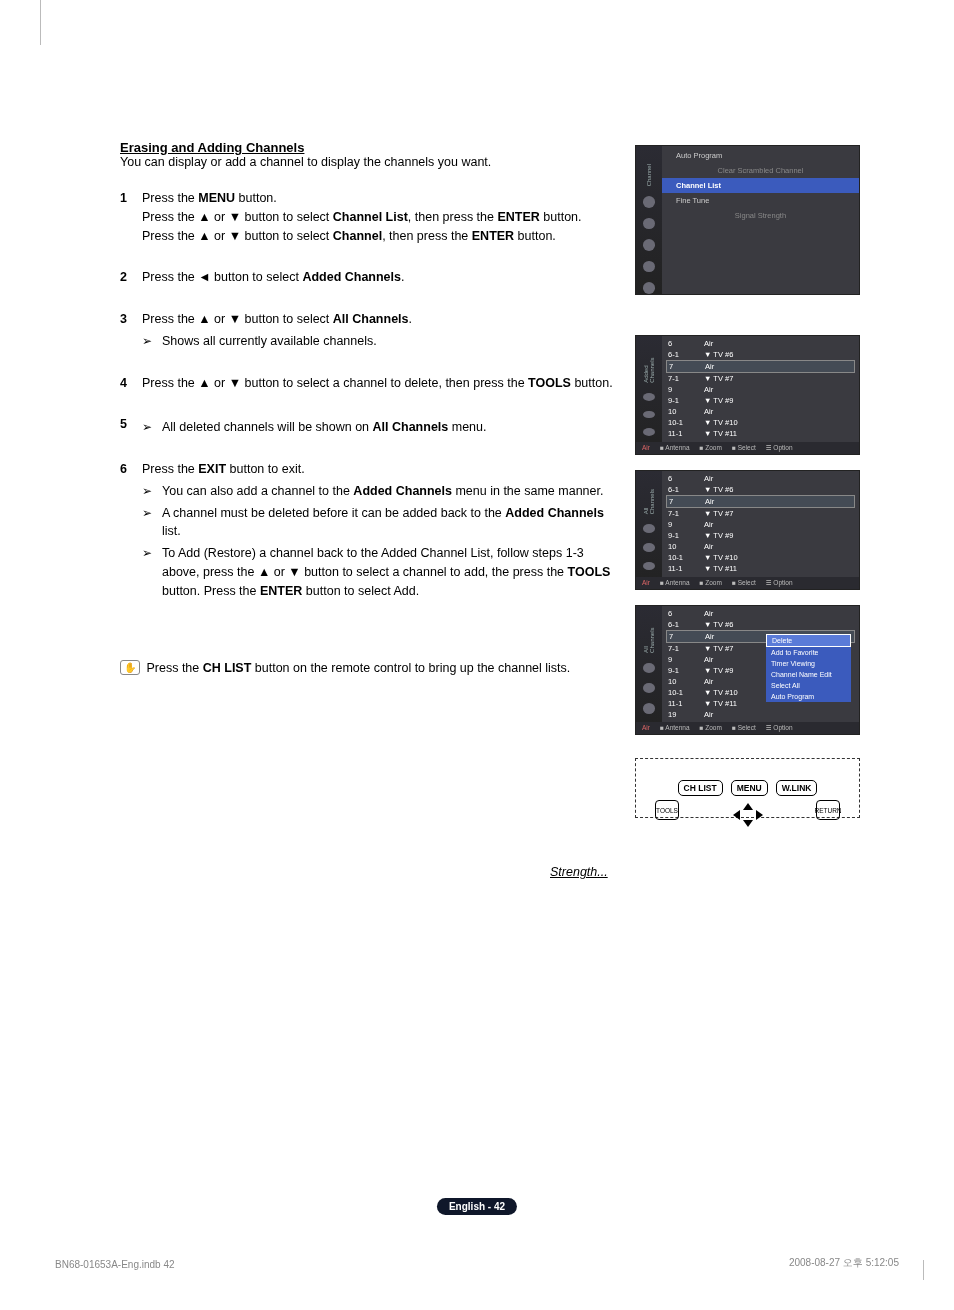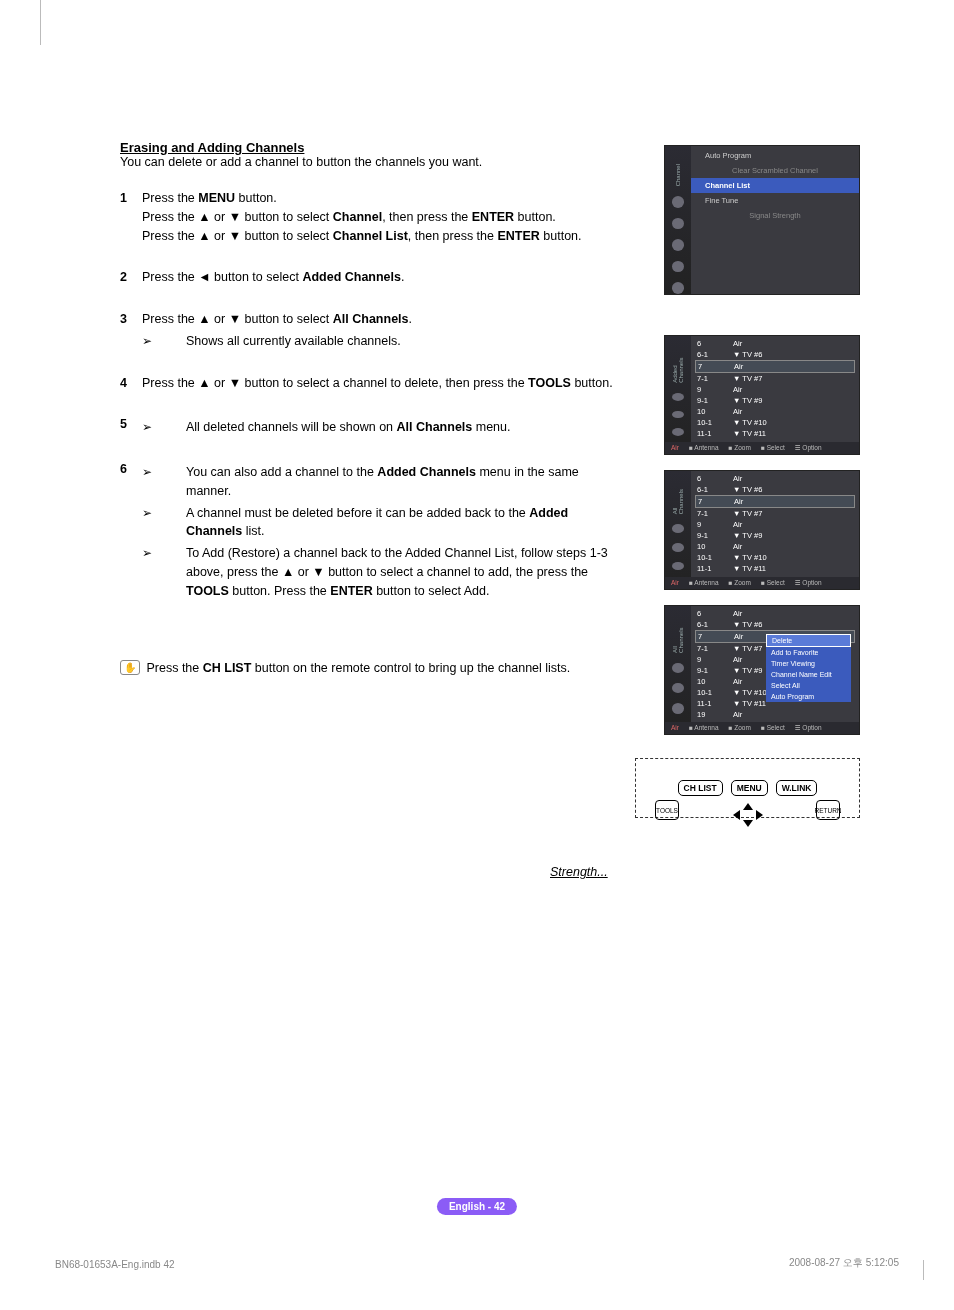--- a/index.html
+++ b/index.html
@@ -42,21 +42,21 @@
   .arrow-line {
     display: flex;
     padding-left: 0;
     margin-top: 3px;
   }
   .arrow-line .chev {
     width: 20px;
     flex-shrink: 0;
     font-size: 12px;
   }
-  .arrow-line .txt { flex: 1; margin-left: 24px; }
+  .arrow-line .txt { flex: 1; }
   .remote-note {
     display: flex;
     align-items: center;
     font-size: 12.5px;
     margin-top: 60px;
     width: 495px;
   }
   .remote-icon {
     border: 1px solid #888;
     border-radius: 3px;
@@ -70,21 +70,21 @@
     font-size: 12.5px;
     position: absolute;
     top: 725px;
     left: 430px;
   }
   .page-badge {
     position: absolute;
     bottom: 95px;
     left: 50%;
     transform: translateX(-50%);
-    background: #8b5cf6;
+    background: #0f172a;
     color: #fff;
     border-radius: 10px;
     font-size: 10px;
     font-weight: bold;
     padding: 3px 12px;
   }
   .footer-left {
     position: absolute;
     bottom: 40px;
     left: 55px;
@@ -111,21 +111,21 @@
     right: 30px;
     bottom: 30px;
     width: 0;
     border-left: 1px solid #bbb;
     height: 20px;
   }
   
   .panel {
     position: absolute;
     right: 30px;
-    width: 196px;
+    width: 225px;
     background: #3a3a40;
     color: #fff;
     font-size: 7.5px;
     border: 1px solid #222;
   }
   .panel1 { top: 5px; height: 150px; }
   .panel2 { top: 195px; height: 120px; }
   .panel3 { top: 330px; height: 120px; }
   .panel4 { top: 465px; height: 130px; }
 
@@ -244,29 +244,29 @@
   .arrows-cluster svg { position:absolute; top:0; left:0; }
 </style>
 </head>
 <body>
 
 <div class="crop-mark-v"></div>
 <div class="crop-mark-v2"></div>
 
 <div class="page">
   <div class="heading">Erasing and Adding Channels</div>
-  <div class="intro">You can delete or add a channel to button the channels you want.</div>
+  <div class="intro">You can display or add a channel to display the channels you want.</div>
 
   <div id="steps-container">
       <div class="step">
         <div class="num">1</div>
         <div class="body">
           <div>Press the <b>MENU</b> button.</div>
+          <div>Press the ▲ or ▼ button to select <b>Channel List</b>, then press the <b>ENTER</b> button.</div>
           <div>Press the ▲ or ▼ button to select <b>Channel</b>, then press the <b>ENTER</b> button.</div>
-          <div>Press the ▲ or ▼ button to select <b>Channel List</b>, then press the <b>ENTER</b> button.</div>
         </div>
       </div>
       <div class="step">
         <div class="num">2</div>
         <div class="body">
           <div>Press the ◄ button to select <b>Added Channels</b>.</div>
         </div>
       </div>
       <div class="step">
         <div class="num">3</div>
@@ -289,20 +289,21 @@
         <div class="body">
           <div class="arrow-line">
             <span class="chev">➢</span>
             <span class="txt">All deleted channels will be shown on <b>All Channels</b> menu.</span>
           </div>
         </div>
       </div>
       <div class="step">
         <div class="num">6</div>
         <div class="body">
+          <div>Press the <b>EXIT</b> button to exit.</div>
           <div class="arrow-line">
             <span class="chev">➢</span>
             <span class="txt">You can also add a channel to the <b>Added Channels</b> menu in the same manner.</span>
           </div>
           <div class="arrow-line">
             <span class="chev">➢</span>
             <span class="txt">A channel must be deleted before it can be added back to the <b>Added Channels</b> list.</span>
           </div>
           <div class="arrow-line">
             <span class="chev">➢</span>

